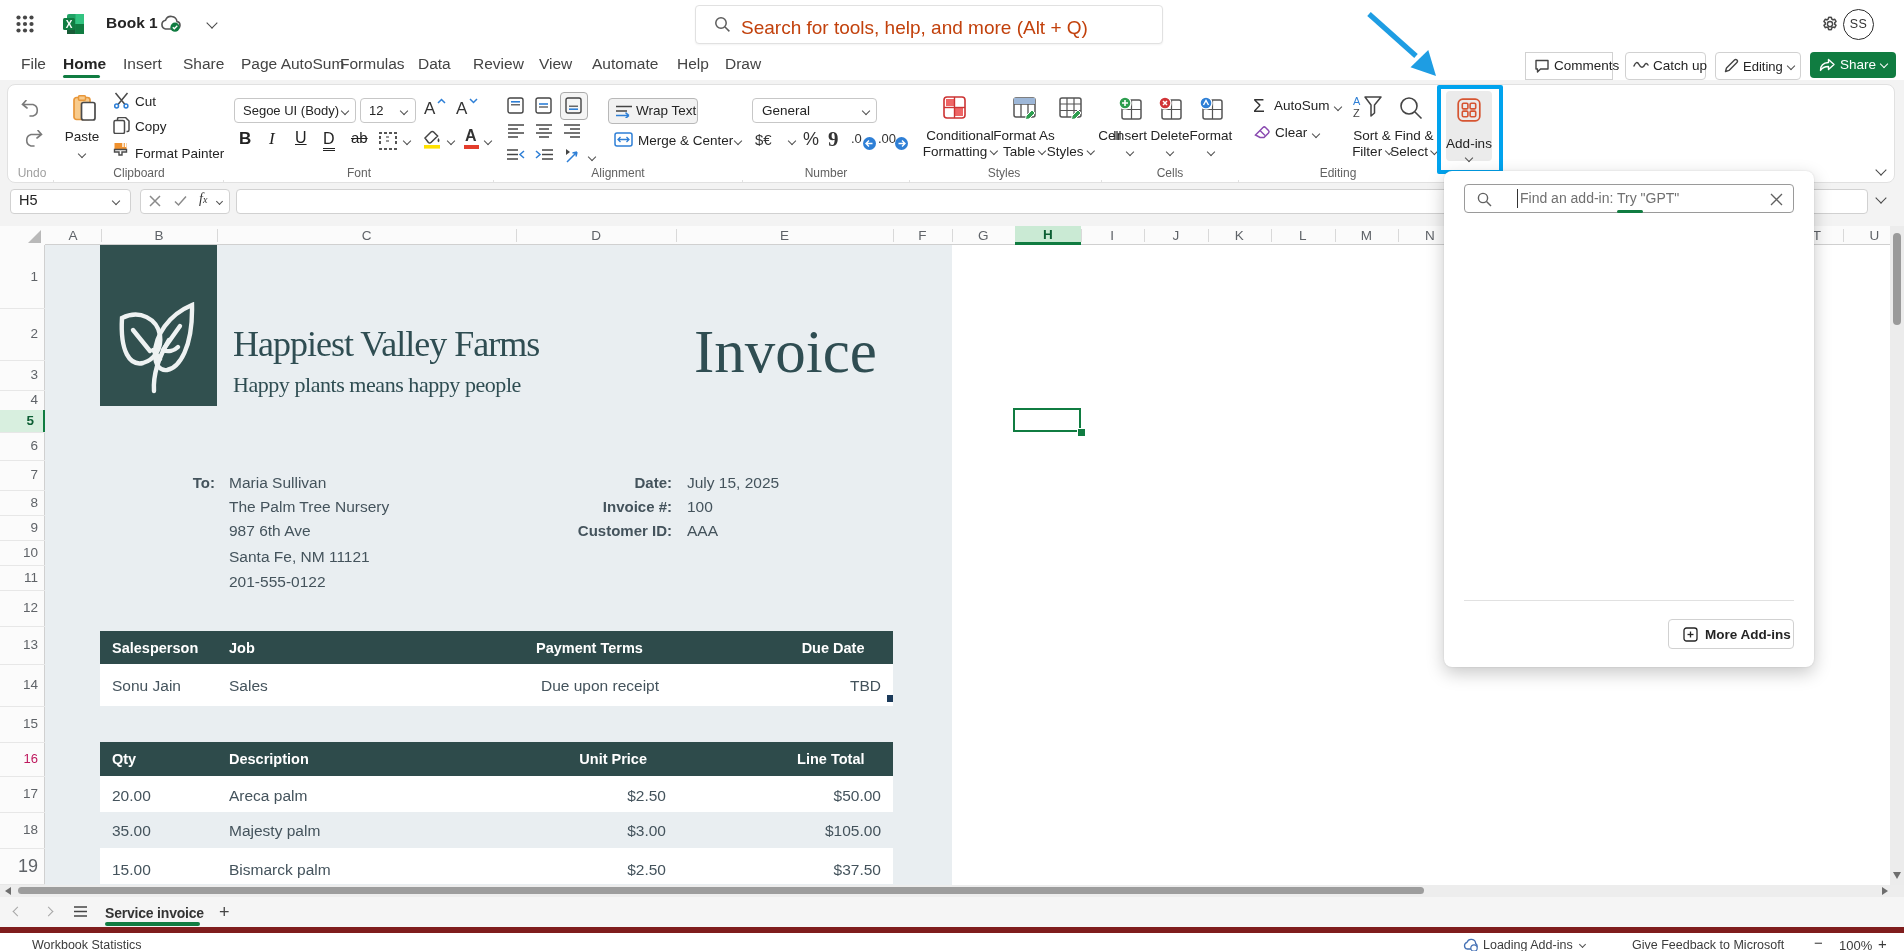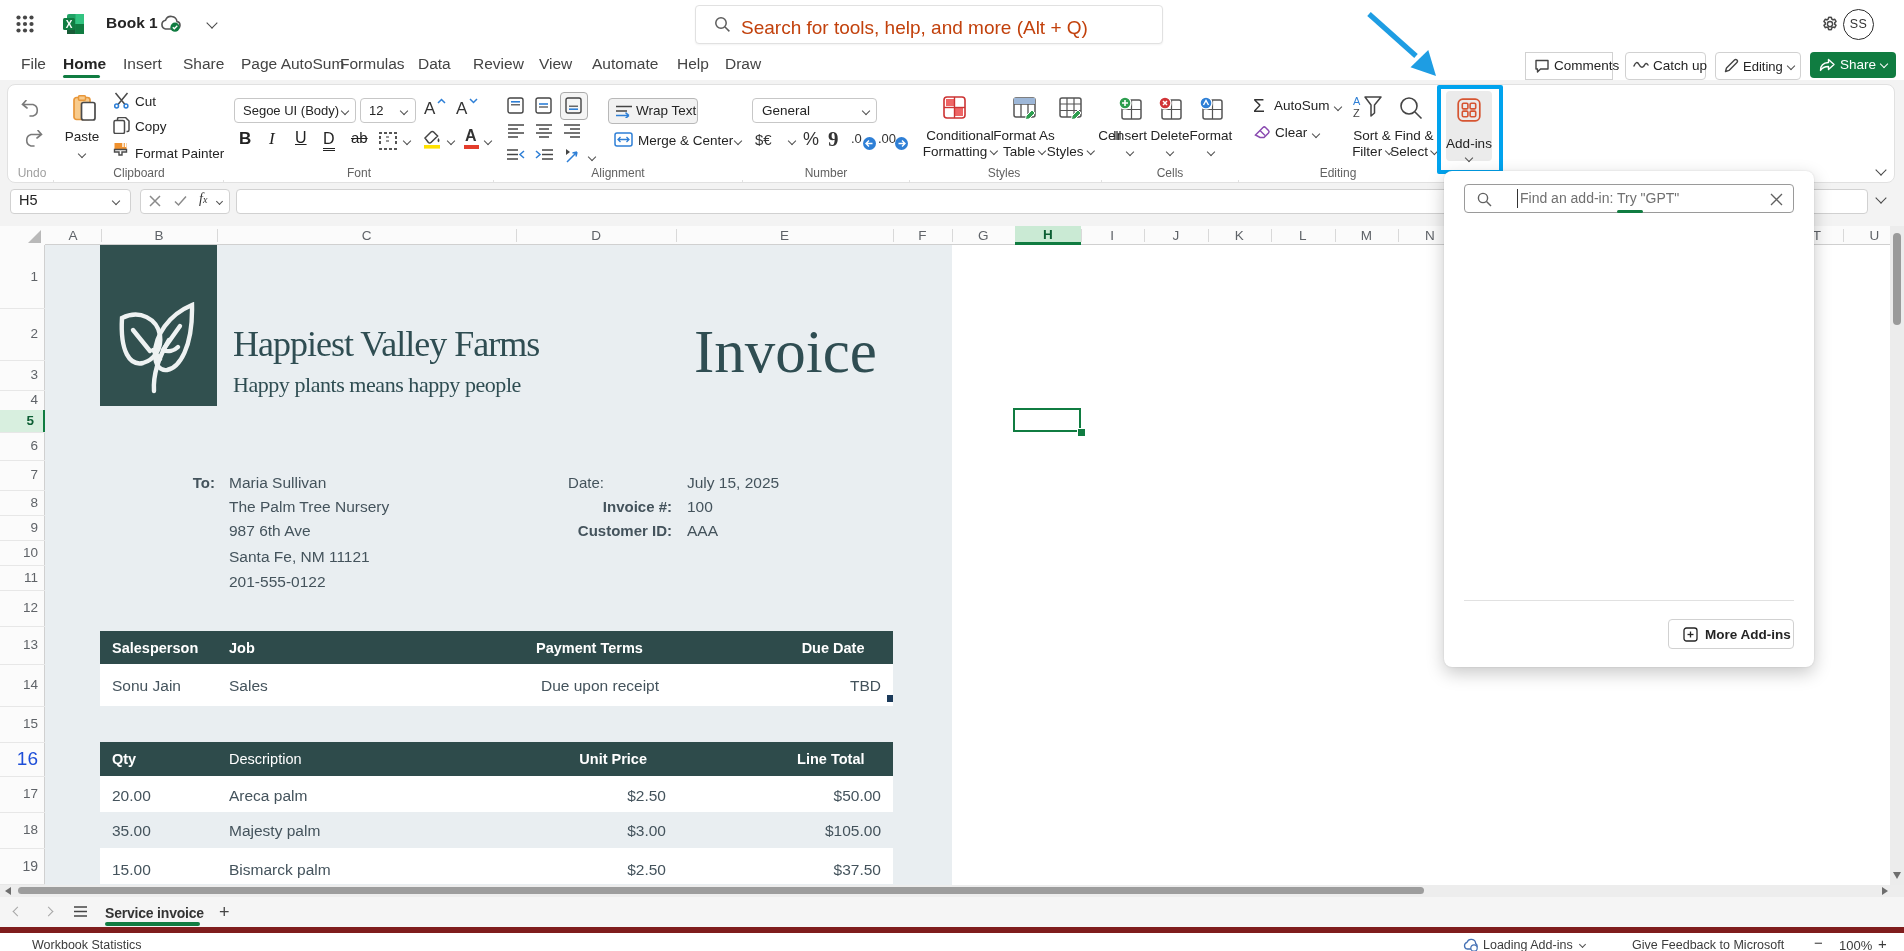--- a/index.html
+++ b/index.html
@@ -478,27 +478,27 @@
 <div class="abs" style="left:0;top:320px;width:38px;height:25px;text-align:right;padding-right:0px;font-size:13.5px;color:#5f6368;line-height:25px">11</div>
 <div class="abs" style="left:0;top:345px;width:45px;height:1px;background:#e7e7e7"></div>
 <div class="abs" style="left:0;top:345px;width:38px;height:36px;text-align:right;padding-right:0px;font-size:13.5px;color:#5f6368;line-height:36px">12</div>
 <div class="abs" style="left:0;top:381px;width:45px;height:1px;background:#e7e7e7"></div>
 <div class="abs" style="left:0;top:381px;width:38px;height:38px;text-align:right;padding-right:0px;font-size:13.5px;color:#5f6368;line-height:38px">13</div>
 <div class="abs" style="left:0;top:419px;width:45px;height:1px;background:#e7e7e7"></div>
 <div class="abs" style="left:0;top:419px;width:38px;height:42px;text-align:right;padding-right:0px;font-size:13.5px;color:#5f6368;line-height:42px">14</div>
 <div class="abs" style="left:0;top:461px;width:45px;height:1px;background:#e7e7e7"></div>
 <div class="abs" style="left:0;top:461px;width:38px;height:36px;text-align:right;padding-right:0px;font-size:13.5px;color:#5f6368;line-height:36px">15</div>
 <div class="abs" style="left:0;top:497px;width:45px;height:1px;background:#e7e7e7"></div>
-<div class="abs" style="left:0;top:497px;width:38px;height:34px;text-align:right;padding-right:0px;font-size:19px;color:#1d4ed8;line-height:34px">16</div>
+<div class="abs" style="left:0;top:497px;width:38px;height:34px;text-align:right;padding-right:0px;font-size:13px;color:#be185d;line-height:34px">16</div>
 <div class="abs" style="left:0;top:531px;width:45px;height:1px;background:#e7e7e7"></div>
 <div class="abs" style="left:0;top:531px;width:38px;height:36px;text-align:right;padding-right:0px;font-size:13.5px;color:#5f6368;line-height:36px">17</div>
 <div class="abs" style="left:0;top:567px;width:45px;height:1px;background:#e7e7e7"></div>
 <div class="abs" style="left:0;top:567px;width:38px;height:35.5px;text-align:right;padding-right:0px;font-size:13.5px;color:#5f6368;line-height:35.5px">18</div>
 <div class="abs" style="left:0;top:602.5px;width:45px;height:1px;background:#e7e7e7"></div>
-<div class="abs" style="left:0;top:602.5px;width:38px;height:36.0px;text-align:right;padding-right:0px;font-size:14px;color:#5f6368;line-height:36.0px">19</div>
+<div class="abs" style="left:0;top:602.5px;width:38px;height:36.0px;text-align:right;padding-right:0px;font-size:18px;color:#5f6368;line-height:36.0px">19</div>
 <div class="abs" style="left:0;top:638.5px;width:45px;height:1px;background:#e7e7e7"></div>
 
 <div class="abs" style="left:100px;top:0;width:117px;height:161px;background:#31504f">
   <svg class="abs" style="left:16px;top:57px" width="86" height="92" viewBox="0 0 86 92">
     <g fill="none" stroke="#eef2f2" stroke-width="4.4" stroke-linecap="round">
       <path d="M6 16 C 24 7, 41 17, 44 33 C 46 47, 38 58, 27 61 C 14 64, 4 50, 6 16 Z"></path>
       <path d="M17 28 L 34 49"></path>
       <path d="M76 3 C 52 13, 39 34, 39 52 C 39 63, 44 69, 51 68 C 63 66, 77 46, 76 3 Z"></path>
       <path d="M38 89 C 37 74, 41 58, 53 38"></path>
       <path d="M64 24 L 47 48 M 47 48 C 52 50, 58 49, 62 45 M 44 57 L 37 48"></path>
@@ -509,42 +509,42 @@
 <div class="abs" style="left:233px;top:78px;font-family:'Liberation Serif',serif;font-size:36px;color:#2f4d52;letter-spacing:-1px;white-space:nowrap">Happiest Valley Farms</div>
 <div class="abs" style="left:233px;top:127px;font-family:'Liberation Serif',serif;font-size:22px;letter-spacing:-0.45px;color:#2f4d52;white-space:nowrap">Happy plants means happy people</div>
 <div class="abs" style="left:694px;top:72px;font-family:'Liberation Serif',serif;font-size:61px;color:#2f4d52;white-space:nowrap">Invoice</div>
 
 <div class="abs ct" style="left:150px;top:229px;width:65px;text-align:right;font-size:15px;font-weight:700">To:</div>
 <div class="abs ct" style="left:229px;top:229px;font-size:15.5px">Maria Sullivan</div>
 <div class="abs ct" style="left:229px;top:253px;font-size:15.5px">The Palm Tree Nursery</div>
 <div class="abs ct" style="left:229px;top:276.5px;font-size:15.5px">987 6th Ave</div>
 <div class="abs ct" style="left:229px;top:303px;font-size:15.5px">Santa Fe, NM 11121</div>
 <div class="abs ct" style="left:229px;top:327.5px;font-size:15.5px">201-555-0122</div>
-<div class="abs ct" style="left:500px;top:229px;width:172px;text-align:center;font-size:15px;font-weight:400">Date:</div>
+<div class="abs ct" style="left:500px;top:229px;width:172px;text-align:right;font-size:15px;font-weight:700">Date:</div>
 <div class="abs ct" style="left:500px;top:253px;width:172px;text-align:right;font-size:15px;font-weight:700">Invoice #:</div>
 <div class="abs ct" style="left:500px;top:276.5px;width:172px;text-align:right;font-size:15px;font-weight:700">Customer ID:</div>
 <div class="abs ct" style="left:687px;top:229px;font-size:15.5px">July 15, 2025</div>
 <div class="abs ct" style="left:687px;top:253px;font-size:15.5px">100</div>
 <div class="abs ct" style="left:687px;top:276.5px;font-size:15.5px">AAA</div>
 
 <div class="abs" style="left:100px;top:386px;width:793px;height:33px;background:#2e4b4b"></div>
 <div class="abs" style="left:112px;top:395px;font-size:14.5px;font-weight:700;color:#fff">Salesperson</div>
 <div class="abs" style="left:229px;top:395px;font-size:14.5px;font-weight:700;color:#fff">Job</div>
 <div class="abs" style="left:536px;top:395px;font-size:14.5px;font-weight:700;color:#fff">Payment Terms</div>
 <div class="abs" style="left:700px;top:395px;width:164.5px;text-align:right;font-size:14.5px;font-weight:700;color:#fff">Due Date</div>
 <div class="abs" style="left:100px;top:419px;width:793px;height:42px;background:#fff"></div>
 <div class="abs ct" style="left:112px;top:432px;font-size:15.5px">Sonu Jain</div>
 <div class="abs ct" style="left:229px;top:432px;font-size:15.5px">Sales</div>
 <div class="abs ct" style="left:541px;top:432px;font-size:15.5px">Due upon receipt</div>
 <div class="abs ct" style="left:700px;top:432px;width:181px;text-align:right;font-size:15.5px">TBD</div>
 <div class="abs" style="left:886.5px;top:450px;width:6.5px;height:6.5px;background:#1b3a5a"></div>
 
 <div class="abs" style="left:100px;top:497px;width:793px;height:34px;background:#2e4b4b"></div>
 <div class="abs" style="left:112px;top:506px;font-size:14.5px;font-weight:700;color:#fff">Qty</div>
-<div class="abs" style="left:229px;top:506px;font-size:14.5px;font-weight:400;color:#fff">Description</div>
+<div class="abs" style="left:229px;top:506px;font-size:14.5px;font-weight:700;color:#fff">Description</div>
 <div class="abs" style="left:500px;top:506px;width:147px;text-align:right;font-size:14.5px;font-weight:700;color:#fff">Unit Price</div>
 <div class="abs" style="left:700px;top:506px;width:164.5px;text-align:right;font-size:14.5px;font-weight:700;color:#fff">Line Total</div>
 <div class="abs" style="left:100px;top:531px;width:793px;height:36px;background:#fff"></div>
 <div class="abs ct" style="left:112px;top:541.5px;font-size:15.5px">20.00</div>
 <div class="abs ct" style="left:229px;top:541.5px;font-size:15.5px">Areca palm</div>
 <div class="abs ct" style="left:500px;top:541.5px;width:166px;text-align:right;font-size:15.5px">$2.50</div>
 <div class="abs ct" style="left:700px;top:541.5px;width:181px;text-align:right;font-size:15.5px">$50.00</div>
 <div class="abs ct" style="left:112px;top:577px;font-size:15.5px">35.00</div>
 <div class="abs ct" style="left:229px;top:577px;font-size:15.5px">Majesty palm</div>
 <div class="abs ct" style="left:500px;top:577px;width:166px;text-align:right;font-size:15.5px">$3.00</div>

